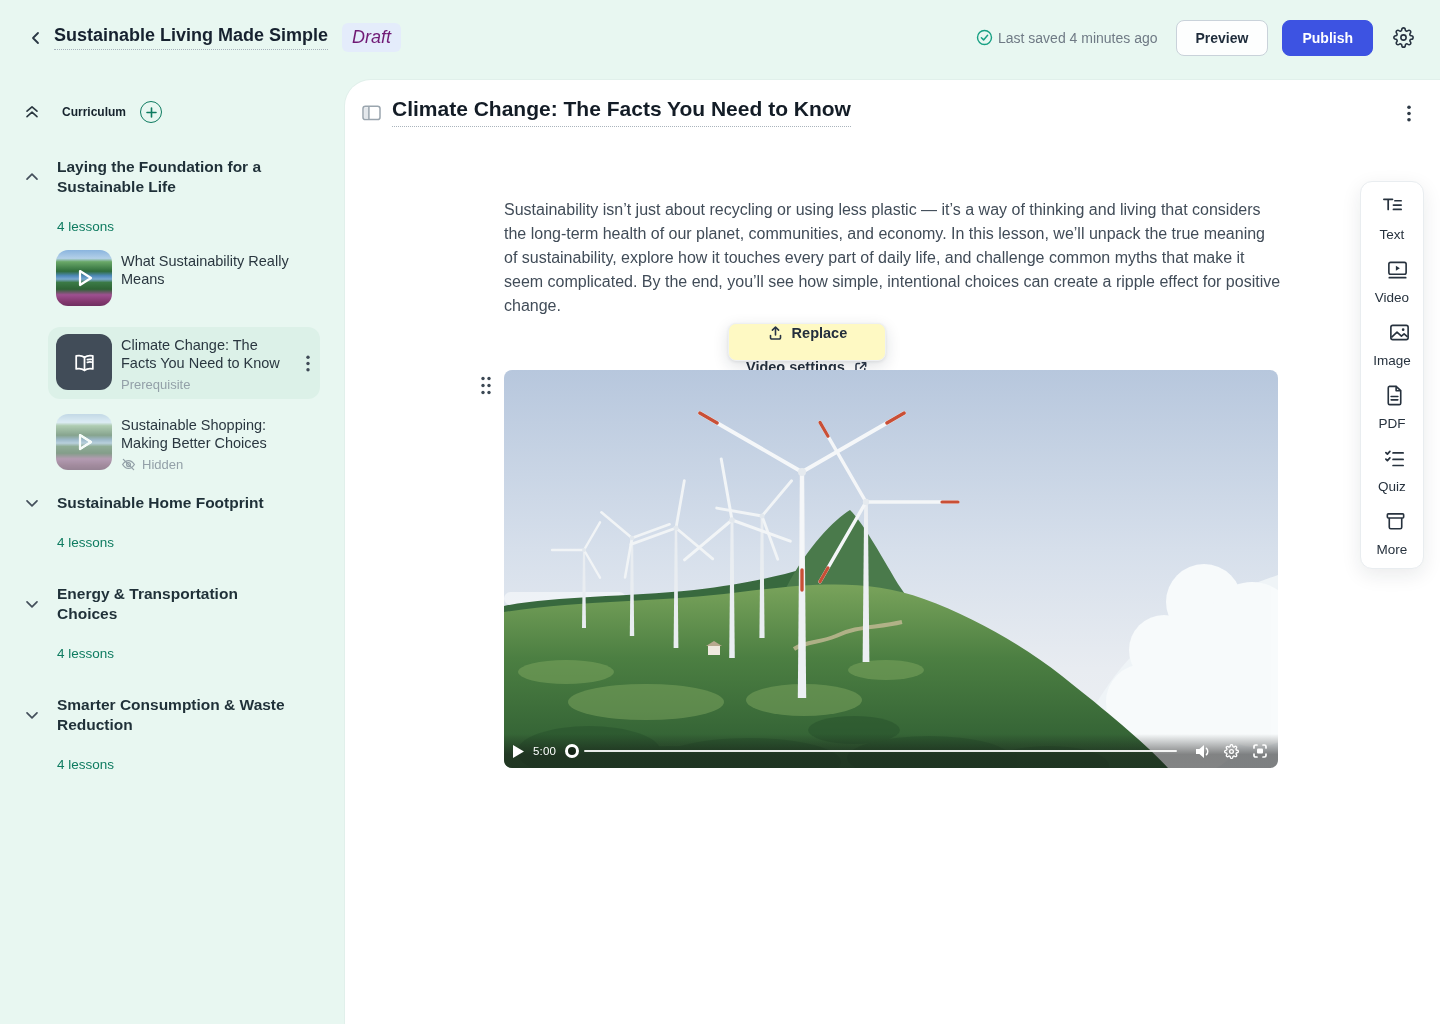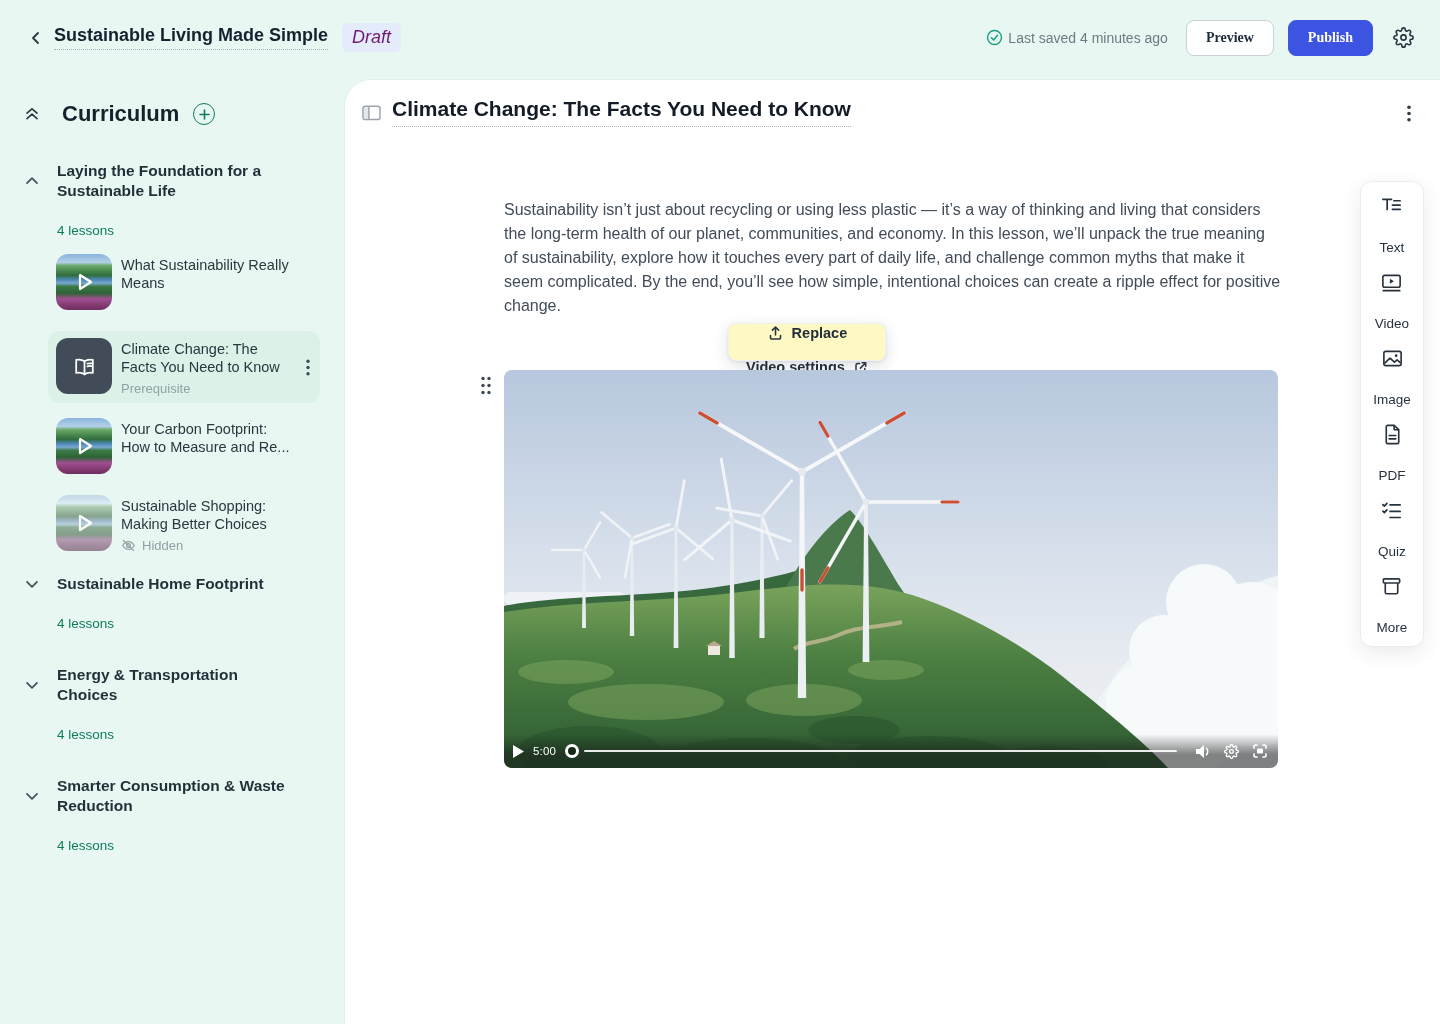--- a/index.html
+++ b/index.html
@@ -11,31 +11,31 @@
   
   .topbar{ position:absolute; top:0; left:0; right:0; height:75px;
            display:flex; align-items:center; padding:0 24px; }
   .back-btn{ background:none; border:none; cursor:pointer; padding:4px; margin-right:6px;}
   .course-title{ font-size:18px; font-weight:700; color:#16212f;
                  border-bottom:1.5px dotted #a6b1bb; padding-bottom:3px; cursor:text;}
   .draft-badge{ margin-left:14px; background:#e4ecfb; color:#701a75; font-size:18px;
                 font-weight:500; padding:4px 10px; border-radius:6px;font-style:italic;}
   .top-right{ margin-left:auto; display:flex; align-items:center; gap:14px;}
   .saved{ display:flex; align-items:center; gap:5px; color:#6f7a85; font-size:14px; margin-right:4px;}
-  .btn{ font-family:Liberation Serif, serif; font-size:14px; font-weight:600; border-radius:8px;
+  .btn{ font-family:Liberation Sans, sans-serif; font-size:14px; font-weight:600; border-radius:8px;
         padding:9px 19px; cursor:pointer;}
   .btn-preview{ background:#fdfefe; border:1px solid #c9d2da; color:#1e2b3a;}
   .btn-publish{ background:#3d53e2; border:1px solid #3d53e2; color:#fff;}
   .gear-btn{ background:none; border:none; cursor:pointer; padding:2px; margin-left:4px;}
 
   
   .sidebar{ position:absolute; left:0; top:75px; width:345px; bottom:0;
             padding:26px 14px 0 24px; }
   .cur-head{ display:flex; align-items:center; gap:16px; }
-  .cur-title{ font-size:22px; font-weight:700; color:#15222c; }
+  .cur-title{ font-size:12px; font-weight:700; color:#15222c; }
   .add-btn{ width:22px; height:22px; border-radius:50%; border:1.6px solid #0e7b60;
             background:transparent; display:grid; place-items:center; cursor:pointer; margin-left:-2px;}
   .sec{ margin-top:34px; }
   .sec-row{ display:flex; align-items:center; gap:17px; cursor:pointer;}
   .sec-title{ font-size:15.5px; font-weight:600; line-height:20px; color:#1f3038; width:236px;}
   .sec-count{ margin:22px 0 0 33px; font-size:13.5px; color:#0e7b60; }
   .lessons{ margin-top:16px; }
   .lesson{ display:flex; align-items:flex-start; gap:9px; margin:0 0 21px 32px; cursor:pointer;}
   .lesson.selected{ margin-left:24px; margin-bottom:15px; background:#dcf1e8;
                     border-radius:12px; padding:7px 6px 7px 8px; width:272px;}
@@ -86,21 +86,21 @@
   .track{ flex:1; height:2px; background:rgba(255,255,255,.9); border-radius:2px;
           margin:0 8px 0 -4px; cursor:pointer;}
   .vc-right{ display:flex; align-items:center; gap:13px; }
   .vc-btn{ background:none; border:none; cursor:pointer; padding:0; display:flex;}
 
   
   .palette{ position:absolute; left:1360px; top:181px; width:64px; background:#fff;
       border:1px solid #e9edf0; border-radius:12px; padding:13px 0 11px;
       box-shadow:0 6px 20px rgba(23,32,49,.09); display:flex; flex-direction:column;
       align-items:center; gap:16px;}
-  .pal-item{ display:flex; flex-direction:column; align-items:center; gap:22px;
+  .pal-item{ display:flex; flex-direction:column; align-items:flex-end; gap:9px;
       background:none; border:none; cursor:pointer; font-family:inherit;
       font-size:13.5px; font-weight:500; color:#27323e;}
 </style>
 </head>
 <body>
 
 <div class="stage">
 
   <header class="topbar">
     <button class="back-btn">
@@ -200,32 +200,20 @@
             <span>
               <svg width="4" height="17" viewBox="0 0 4 17">
                   <circle cx="2" cy="2.2" r="1.7" fill="#3f4a56"></circle>
                   <circle cx="2" cy="8.5" r="1.7" fill="#3f4a56"></circle>
                   <circle cx="2" cy="14.8" r="1.7" fill="#3f4a56"></circle>
                 </svg>
             </span>
           </button>
         </div>
 
-        <div class="lesson">
-          <div class="thumb thumb-photo">
-            <span class="play">
-              <svg width="24" height="24" viewBox="0 0 24 24">
-                  <polygon points="8,5 19,12 8,19" fill="none" stroke="#fff" stroke-width="2.2" stroke-linejoin="round"></polygon>
-                </svg>
-            </span>
-          </div>
-          <div class="l-text">
-            <div class="l-title">Your Carbon Footprint: How to Measure and Re...</div>
-          </div>
-        </div>
 
         <div class="lesson">
           <div class="thumb thumb-photo dim">
             <span class="play">
               <svg width="24" height="24" viewBox="0 0 24 24">
                   <polygon points="8,5 19,12 8,19" fill="none" stroke="#fff" stroke-width="2.2" stroke-linejoin="round"></polygon>
                 </svg>
             </span>
           </div>
           <div class="l-text">

